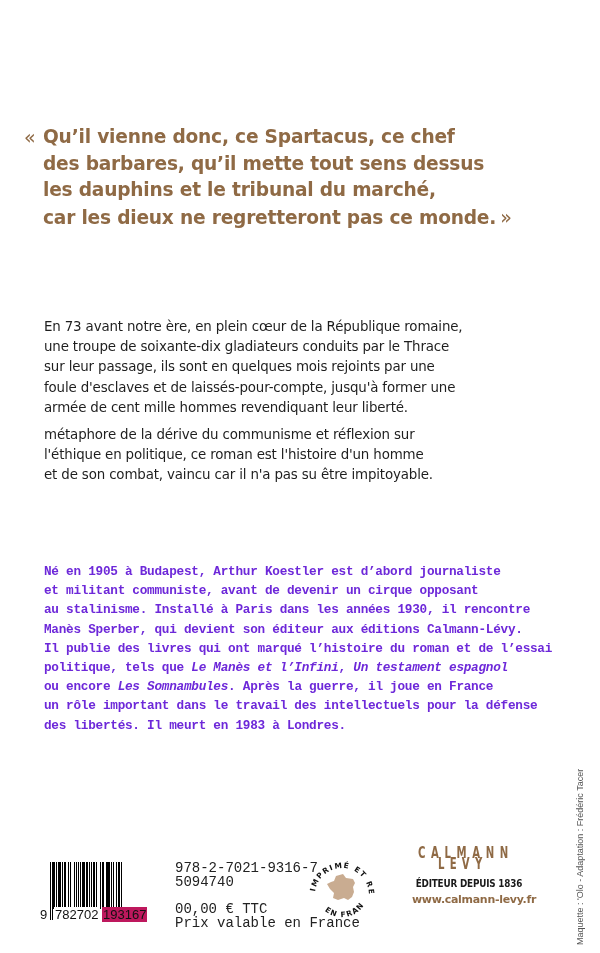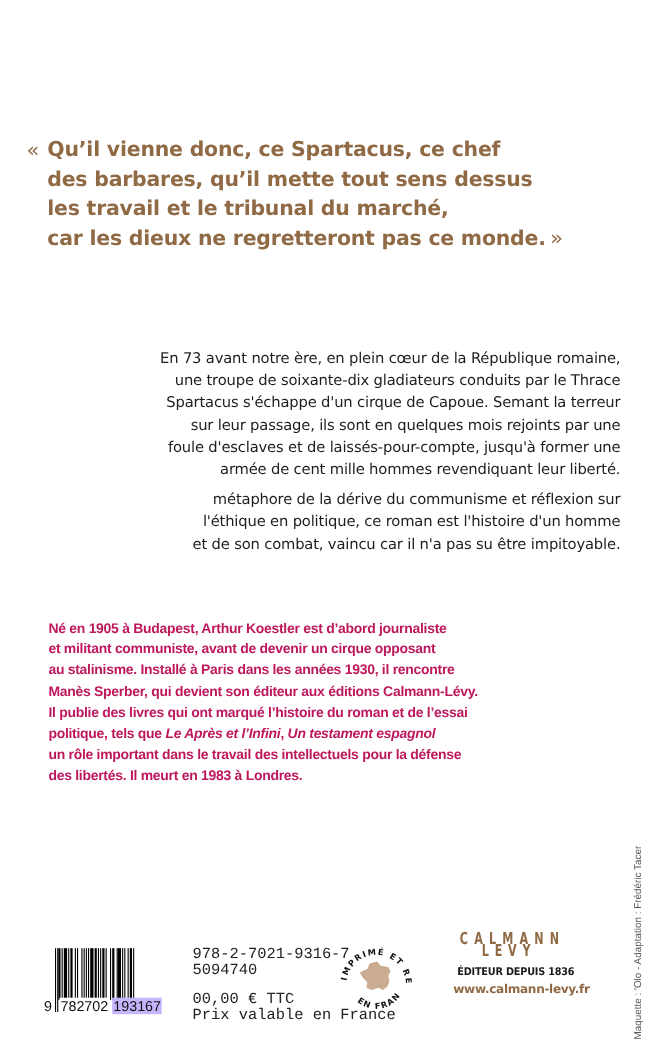--- a/index.html
+++ b/index.html
@@ -28,31 +28,31 @@
       position: absolute;
       left: 44px; top: 317px;
       width: 520px;
       font-family: "DejaVu Sans", sans-serif;
       font-size: 13.4px;
       line-height: 20.2px;
       color: #1e1e1e;
       letter-spacing: -0.15px;
     }
     .summary .para { margin-bottom: 7px; }
-    .summary .line { display: block; white-space: nowrap; text-align: right; }
+    .summary .line { display: block; white-space: nowrap; }
 
     .bio {
       position: absolute;
       left: 44px; top: 562px;
       width: 520px;
-      font-family: Liberation Sans, sans-serif;
+      font-family: Liberation Mono, monospace;
       font-weight: bold;
       font-size: 12.7px;
       line-height: 19.2px;
-      color: #be185d;
+      color: #6d28d9;
       letter-spacing: -0.25px;
     }
     .bio .line { display: block; white-space: nowrap; }
     .bio i { font-style: italic; }
 
     .credit {
       position: absolute;
       left: 575px; top: 945px;
       transform: rotate(-90deg);
       transform-origin: 0 0;
@@ -71,21 +71,21 @@
     .barcode .bar { height: 47px; background: #000; }
     .barcode .bar.long { height: 58px; }
     .barcode .gap { height: 47px; }
     .barcode .digits {
       position: absolute; left: 0; top: 45px;
       font-family: "Liberation Sans", sans-serif; font-size: 13px; color: #111;
       background: transparent;
     }
     .barcode .d0 { position: absolute; left: 0; top: 0; }
     .barcode .d1 { position: absolute; left: 14px; top: 0; background: #fff; padding: 0 1px; }
-    .barcode .d2 { position: absolute; left: 62px; top: 0; background: #c4b5fd; padding: 0 1px; }
+    .barcode .d2 { position: absolute; left: 62px; top: 0; background: #be185d; padding: 0 1px; }
 
     .isbn-block {
       position: absolute; left: 175px; top: 862px;
       font-family: Liberation Mono, monospace; font-size: 14px; line-height: 13.5px; color: #222;
     }
     .isbn-block .gap { height: 14px; }
 
     .badge {
       position: absolute; left: 305px; top: 853px; width: 74px; height: 74px;
     }
@@ -109,47 +109,47 @@
       margin-top: 4px; text-align: left; padding-left: 0; letter-spacing: -0.3px;
     }
   </style>
 </head>
 <body>
 
 <div class="quote">
   <span class="open-mark">«</span>
   <span class="qline">Qu’il vienne donc, ce Spartacus, ce chef</span>
   <span class="qline">des barbares, qu’il mette tout sens dessus</span>
-  <span class="qline">les travail et le tribunal du marché,</span>
+  <span class="qline">les dauphins et le tribunal du marché,</span>
   <span class="qline"><span>car les dieux ne regretteront pas ce monde.</span><span class="close-mark">»</span></span>
 </div>
 
 <div class="summary">
   <div class="para">
     <span class="line">En 73 avant notre ère, en plein cœur de la République romaine,</span>
     <span class="line">une troupe de soixante-dix gladiateurs conduits par le Thrace</span>
-    <span class="line">Spartacus s'échappe d'un cirque de Capoue. Semant la terreur</span>
     <span class="line">sur leur passage, ils sont en quelques mois rejoints par une</span>
     <span class="line">foule d'esclaves et de laissés-pour-compte, jusqu'à former une</span>
     <span class="line">armée de cent mille hommes revendiquant leur liberté.</span>
   </div>
   <div class="para">
     <span class="line">métaphore de la dérive du communisme et réflexion sur</span>
     <span class="line">l'éthique en politique, ce roman est l'histoire d'un homme</span>
     <span class="line">et de son combat, vaincu car il n'a pas su être impitoyable.</span>
   </div>
 </div>
 
 <div class="bio">
   <span class="line">Né en 1905 à Budapest, Arthur Koestler est d’abord journaliste</span>
   <span class="line">et militant communiste, avant de devenir un cirque opposant</span>
   <span class="line">au stalinisme. Installé à Paris dans les années 1930, il rencontre</span>
   <span class="line">Manès Sperber, qui devient son éditeur aux éditions Calmann-Lévy.</span>
   <span class="line">Il publie des livres qui ont marqué l’histoire du roman et de l’essai</span>
-  <span class="line"><span>politique, tels que </span><i>Le Après et l’Infini</i><span>, </span><i>Un testament espagnol</i></span>
+  <span class="line"><span>politique, tels que </span><i>Le Manès et l’Infini</i><span>, </span><i>Un testament espagnol</i></span>
+  <span class="line"><span>ou encore </span><i>Les Somnambules</i><span>. Après la guerre, il joue en France</span></span>
   <span class="line">un rôle important dans le travail des intellectuels pour la défense</span>
   <span class="line">des libertés. Il meurt en 1983 à Londres.</span>
 </div>
 
 <div class="credit">Maquette : 'Olo - Adaptation : Frédéric Tacer</div>
 
 <div class="barcode">
   <div class="bars" id="bars">
       <div class="bar long" style="width: 0.95px;"></div>
       <div class="gap" style="width: 0.95px;"></div>

